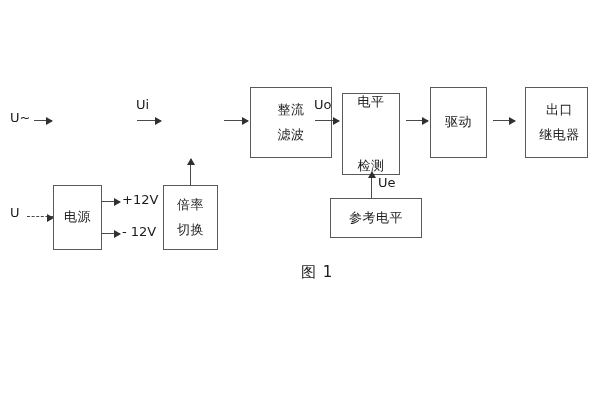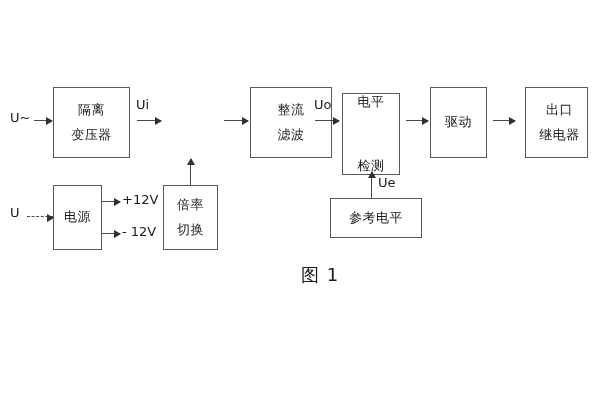--- a/index.html
+++ b/index.html
@@ -33,21 +33,21 @@
   .block .ln { display: block; }
   .label {
     position: absolute;
     color: #1a1a1a;
     font-size: 13px;
     white-space: nowrap;
   }
   .caption {
     position: absolute;
     color: #1a1a1a;
-    font-size: 18px;
+    font-size: 15px;
     letter-spacing: 1px;
     white-space: nowrap;
   }
   
   .harrow {
     position: absolute;
     height: 1px;
     background: #4a4a4a;
   }
   .harrow::after {
@@ -85,24 +85,20 @@
   }
 </style>
 </head>
 <body>
 
 <div id="canvas">
 
   <div class="label" style="left:10px; top:110px;">U~</div>
   <div class="harrow" style="left:34px; top:120px; width:18px;"></div>
 
-  <div class="block" style="left:53px; top:87px; width:77px; height:71px;">
-    <span class="ln">隔离</span>
-    <span class="ln">变压器</span>
-  </div>
 
   <div class="label" style="left:136px; top:97px;">Ui</div>
   <div class="harrow" style="left:137px; top:120px; width:24px;"></div>
 
 
   <div class="harrow" style="left:224px; top:120px; width:24px;"></div>
 
   <div class="block" style="left:250px; top:87px; width:82px; height:71px;">
     <span class="ln">整流</span>
     <span class="ln">滤波</span>

